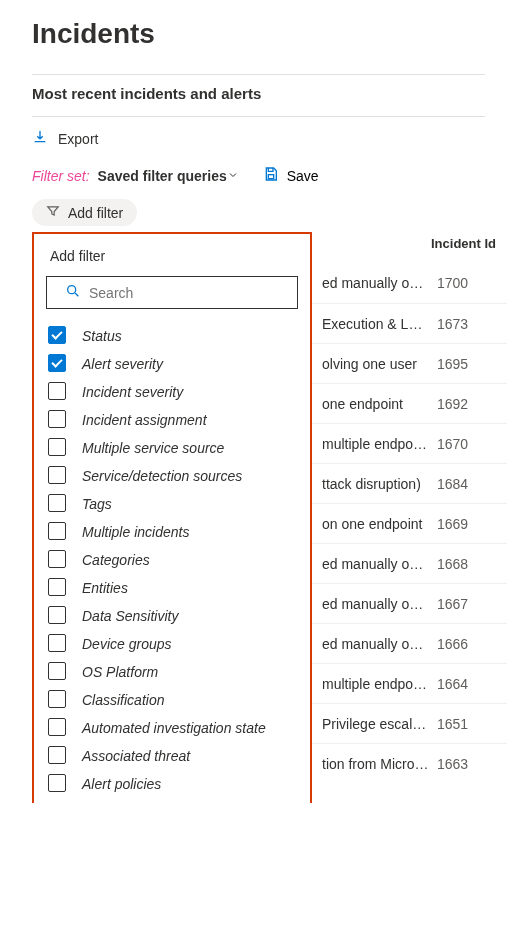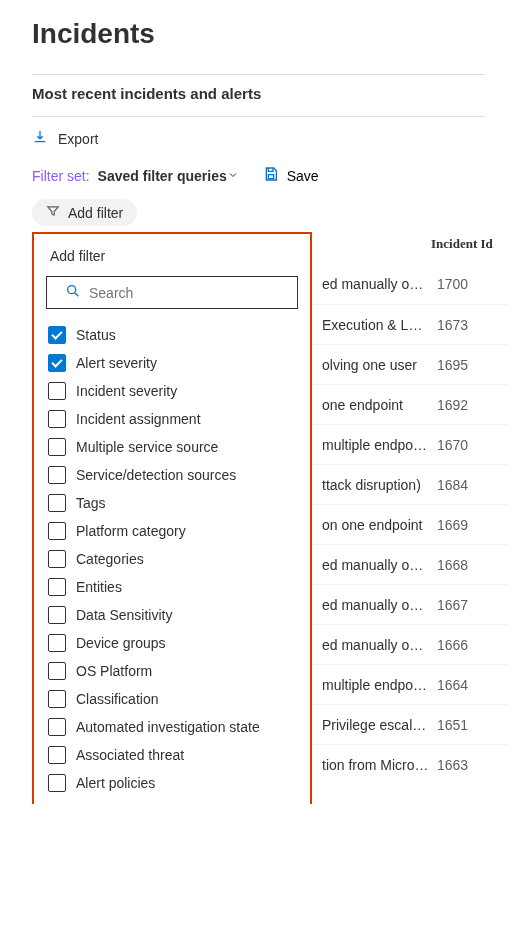--- a/index.html
+++ b/index.html
@@ -47,21 +47,22 @@
       color: #323130;
     }
     .filter-set-row {
       padding: 2px 32px 10px 32px;
       display: flex;
       align-items: center;
       gap: 8px;
       font-size: 14px;
     }
     .filter-set-label {
-      color: #8b5cf6;
+      color: #ec4899;
+      font-style: italic;
     }
     .saved-filter {
       font-weight: 600;
       display: flex;
       align-items: center;
       gap: 0;
       cursor: pointer;
     }
     .chev svg {
       width: 12px;
@@ -112,21 +113,20 @@
       flex: 1;
       padding-left: 290px;
       white-space: nowrap;
       overflow: hidden;
       text-overflow: ellipsis;
     }
     .col-id {
       width: 80px;
       text-align: left;
       padding-left: 4px;
-      font-family: Liberation Serif, serif;
     }
     .incident-row {
       display: flex;
       align-items: center;
       border-top: 1px solid #f0f0f0;
       height: 40px;
       font-size: 14px;
     }
     .incident-row:first-child {
       border-top: none;
@@ -182,24 +182,25 @@
     }
     .filter-list {
       display: flex;
       flex-direction: column;
       gap: 0;
       border-bottom: 1px solid #e8e8e8;
       padding-bottom: 8px;
     }
     .filter-item {
       display: flex;
-      align-items: center;
-      gap: 10px;
+      align-items: flex-end;
+      gap: 16px;
       padding: 5px 2px;
       cursor: pointer;
+      font-style: italic;
     }
     .checkbox {
       width: 18px;
       height: 18px;
       border: 1px solid #323130;
       border-radius: 2px;
       display: flex;
       align-items: center;
       justify-content: center;
       flex-shrink: 0;
@@ -379,21 +380,21 @@
         <div class="filter-item">
           <div class="checkbox"></div>
           <span class="filter-label">Service/detection sources</span>
         </div>
         <div class="filter-item">
           <div class="checkbox"></div>
           <span class="filter-label">Tags</span>
         </div>
         <div class="filter-item">
           <div class="checkbox"></div>
-          <span class="filter-label">Platform category</span>
+          <span class="filter-label">Multiple incidents</span>
         </div>
         <div class="filter-item">
           <div class="checkbox"></div>
           <span class="filter-label">Categories</span>
         </div>
         <div class="filter-item">
           <div class="checkbox"></div>
           <span class="filter-label">Entities</span>
         </div>
         <div class="filter-item">

